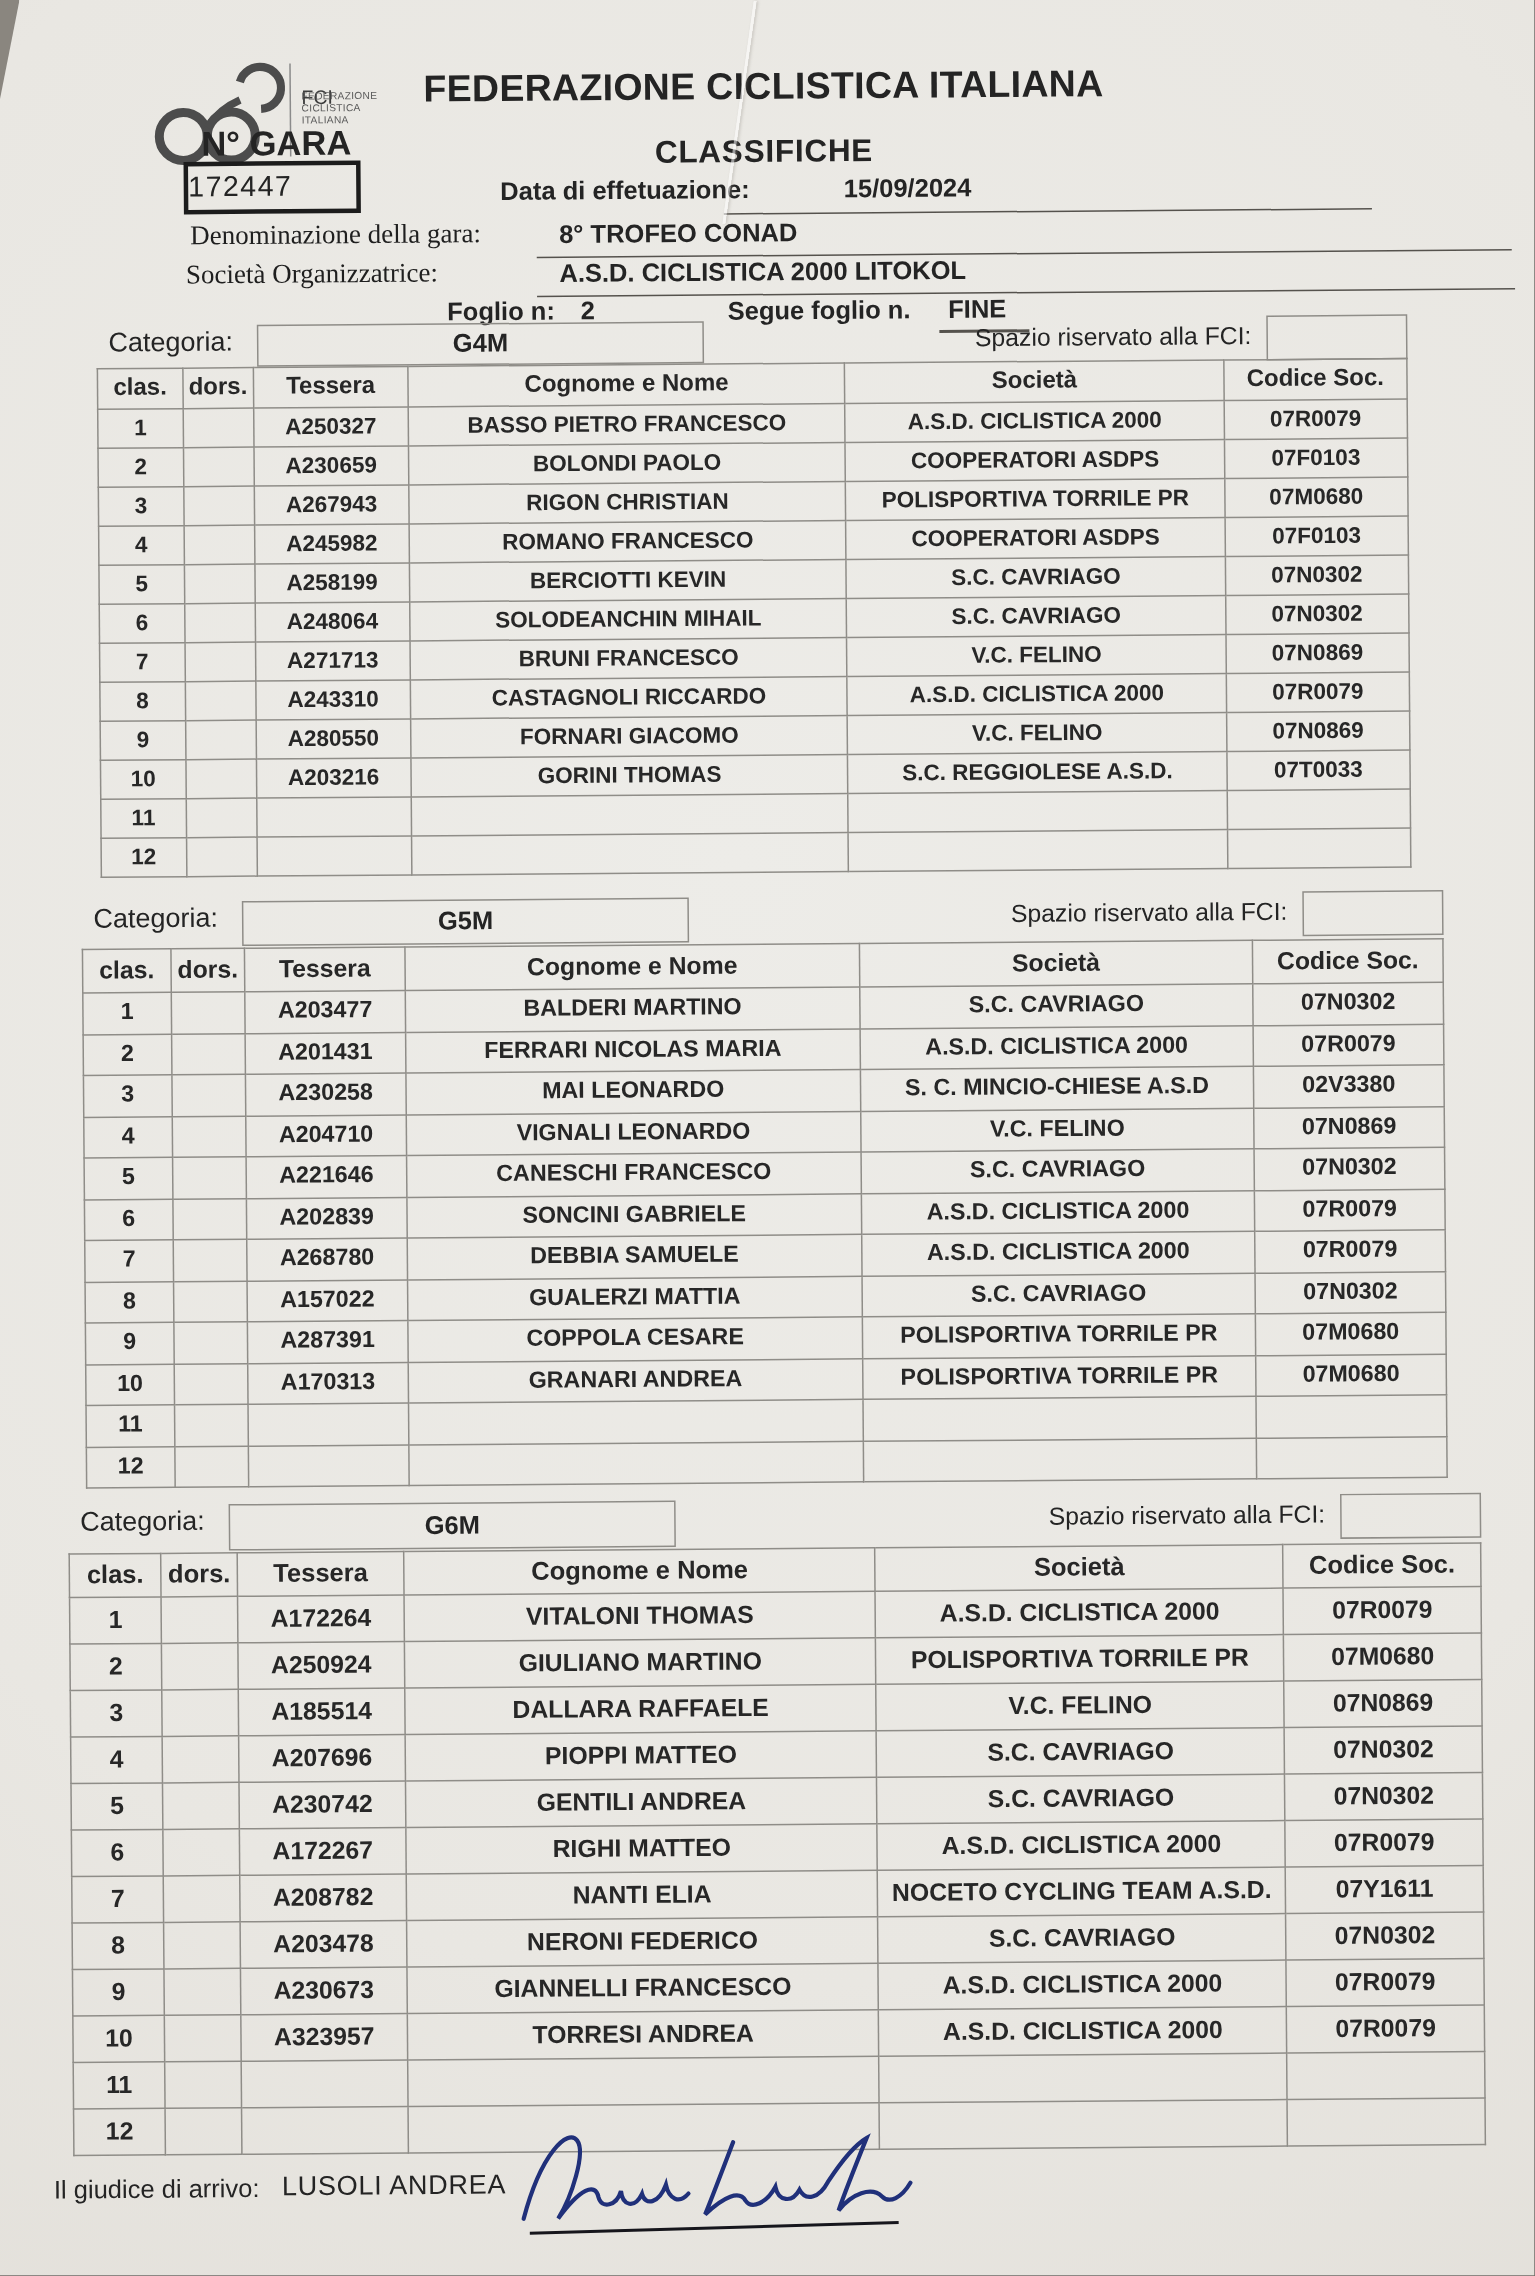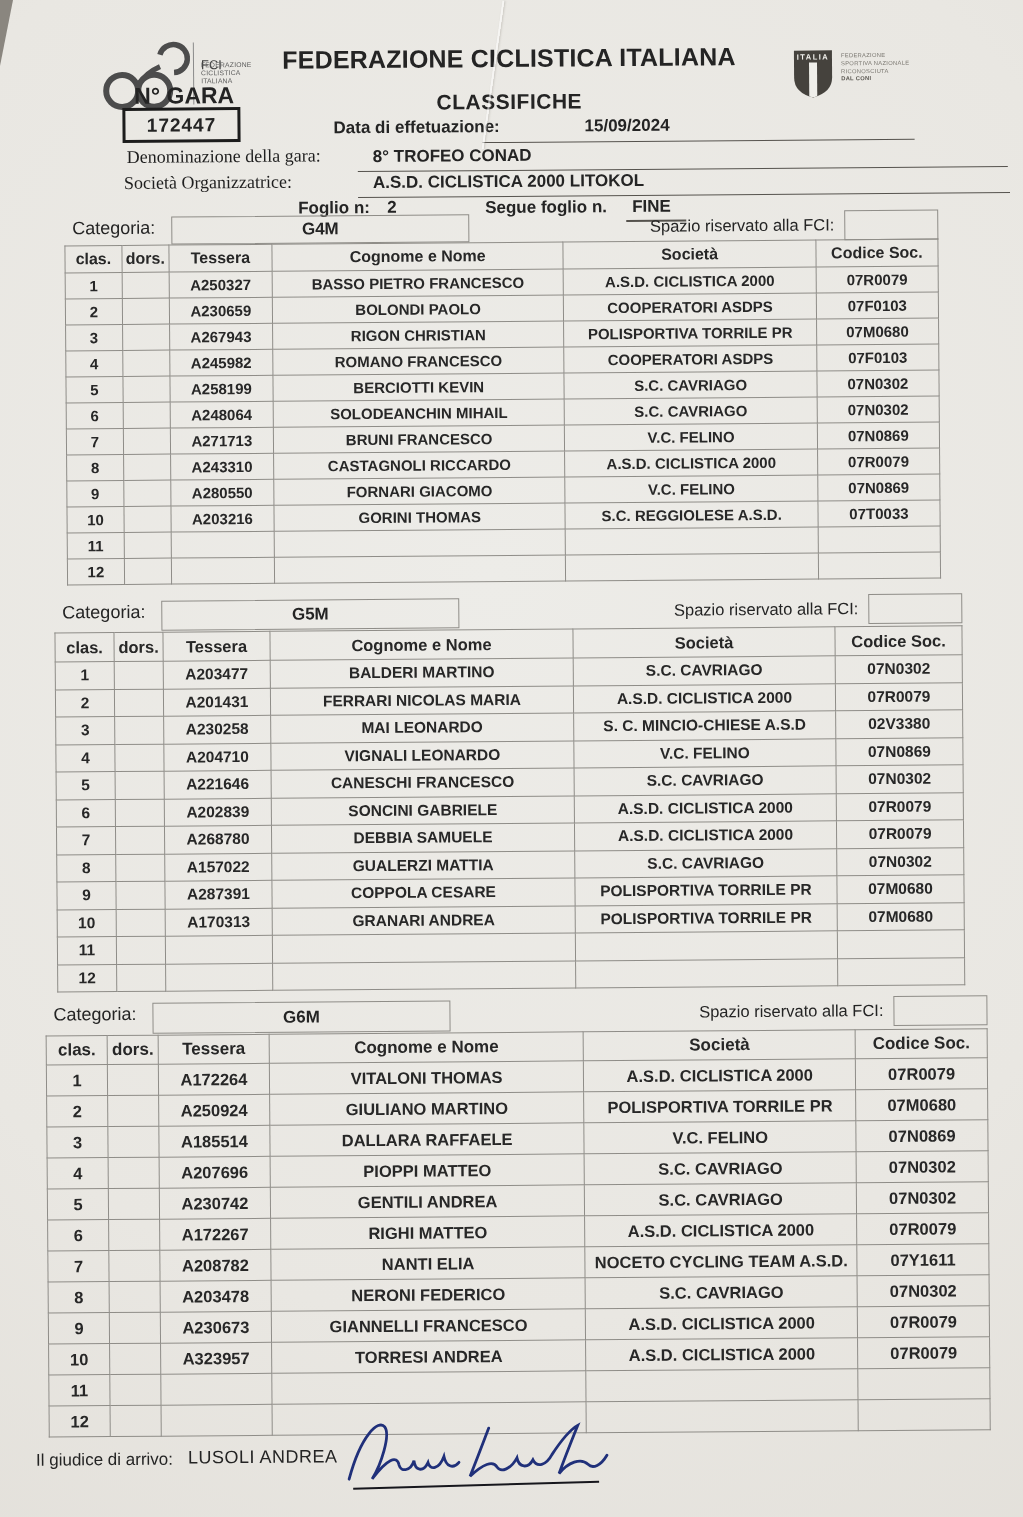--- a/index.html
+++ b/index.html
@@ -14,21 +14,21 @@
   
   .corner-tl{position:absolute;left:0;top:0;width:13px;height:66px;background:#8a867f;clip-path:polygon(0 0,100% 0,0 100%);}
   .crease{position:absolute;left:492px;top:0;width:2px;height:150px;background:rgba(255,255,255,.55);box-shadow:1px 0 2px rgba(150,145,138,.4);transform:rotate(8deg);}
   
   .title{left:258px;top:44px;width:512px;font-size:25px;font-weight:700;letter-spacing:.2px;}
   .subtitle{left:258px;top:90px;width:512px;font-size:21px;font-weight:700;letter-spacing:.5px;}
   .logo-div{left:198px;top:40px;width:0;height:62px;border-left:1.6px solid #8b8b8b;}
   .fci-abbr{left:206px;top:55px;font-size:13px;font-weight:400;color:#3c3c3c;}
   .fci-lines{left:206px;top:59px;font-size:6.8px;line-height:1.2;color:#5c5c5c;letter-spacing:.2px;}
   .ngara{left:139px;top:80px;font-size:23px;font-weight:700;}
-  .gara-box{left:127px;top:105px;width:112px;height:29px;border:3px solid #1c1c1c;display:flex;align-items:center;justify-content:center;font-size:19px;font-weight:700;letter-spacing:1px;}
+  .gara-box{left:127px;top:105px;width:112px;height:29px;border:3px solid #1c1c1c;display:flex;align-items:center;justify-content:flex-start;font-size:19px;font-weight:400;letter-spacing:1px;}
   .coni{left:797px;top:50px;display:flex;}
   .coni-caption{margin-left:7px;margin-top:5px;font-size:5.8px;line-height:1.35;color:#79766f;letter-spacing:.3px;}
   .coni-caption .cb{font-weight:700;color:#5d5a54;}
   .fline{font-size:17px;font-weight:700;}
   .flabel{font-size:18px;color:#1f1f1f;}
   
   .sec{position:absolute;}
   .cat-row{position:relative;}
   .cat-label{position:absolute;left:8px;top:3px;font-size:18px;font-family:Liberation Sans, sans-serif;}
   .cat-box{position:absolute;left:107px;top:2px;width:296px;border:1px solid #8f8d88;display:flex;align-items:center;justify-content:center;font-weight:700;font-size:17px;}
@@ -70,39 +70,23 @@
       <div>ITALIANA</div>
     </div>
     <div class="abs ngara">N° GARA</div>
     <div class="abs gara-box">
       <span>172447</span>
     </div>
 
     <div class="abs title center">FEDERAZIONE CICLISTICA ITALIANA</div>
     <div class="abs subtitle center">CLASSIFICHE</div>
 
-    <div class="abs coni">
-      <svg width="42" height="52" viewBox="0 0 42 52">
-        <path d="M2 3 L40 3 L40 30 Q40 45 21 50 Q2 45 2 30 Z" fill="#45423d"></path>
-        <rect x="17" y="15" width="8" height="35" fill="#efeeea" clip-path="url(#shieldclip)"></rect>
-        <clipPath id="shieldclip">
-            <path d="M2 3 L40 3 L40 30 Q40 45 21 50 Q2 45 2 30 Z"></path>
-          </clipPath>
-        <text x="21" y="12" text-anchor="middle" font-size="7.5" font-weight="bold" fill="#f2f1ed" letter-spacing="1.5">ITALIA</text>
-      </svg>
-      <div class="coni-caption">
-        <div>FEDERAZIONE</div>
-        <div>SPORTIVA NAZIONALE</div>
-        <div>RICONOSCIUTA</div>
-        <div class="cb">DAL CONI</div>
-      </div>
-    </div>
 
     <div class="abs fline" style="left:338px;top:117px;">Data di effetuazione:</div>
-    <div class="abs fline" style="left:567px;top:117px;margin-left:22px;">15/09/2024</div>
+    <div class="abs fline" style="left:567px;top:117px;">15/09/2024</div>
     <div class="uline" style="left:487px;top:142px;width:432px;"></div>
 
     <div class="abs flabel serif" style="left:131px;top:144px;">Denominazione della gara:</div>
     <div class="abs fline" style="left:377px;top:146px;">8° TROFEO CONAD</div>
     <div class="uline" style="left:362px;top:170px;width:650px;"></div>
 
     <div class="abs flabel serif" style="left:128px;top:170px;">Società Organizzatrice:</div>
     <div class="abs fline" style="left:377px;top:172px;">A.S.D. CICLISTICA 2000 LITOKOL</div>
     <div class="uline" style="left:362px;top:196px;width:652px;"></div>
 

